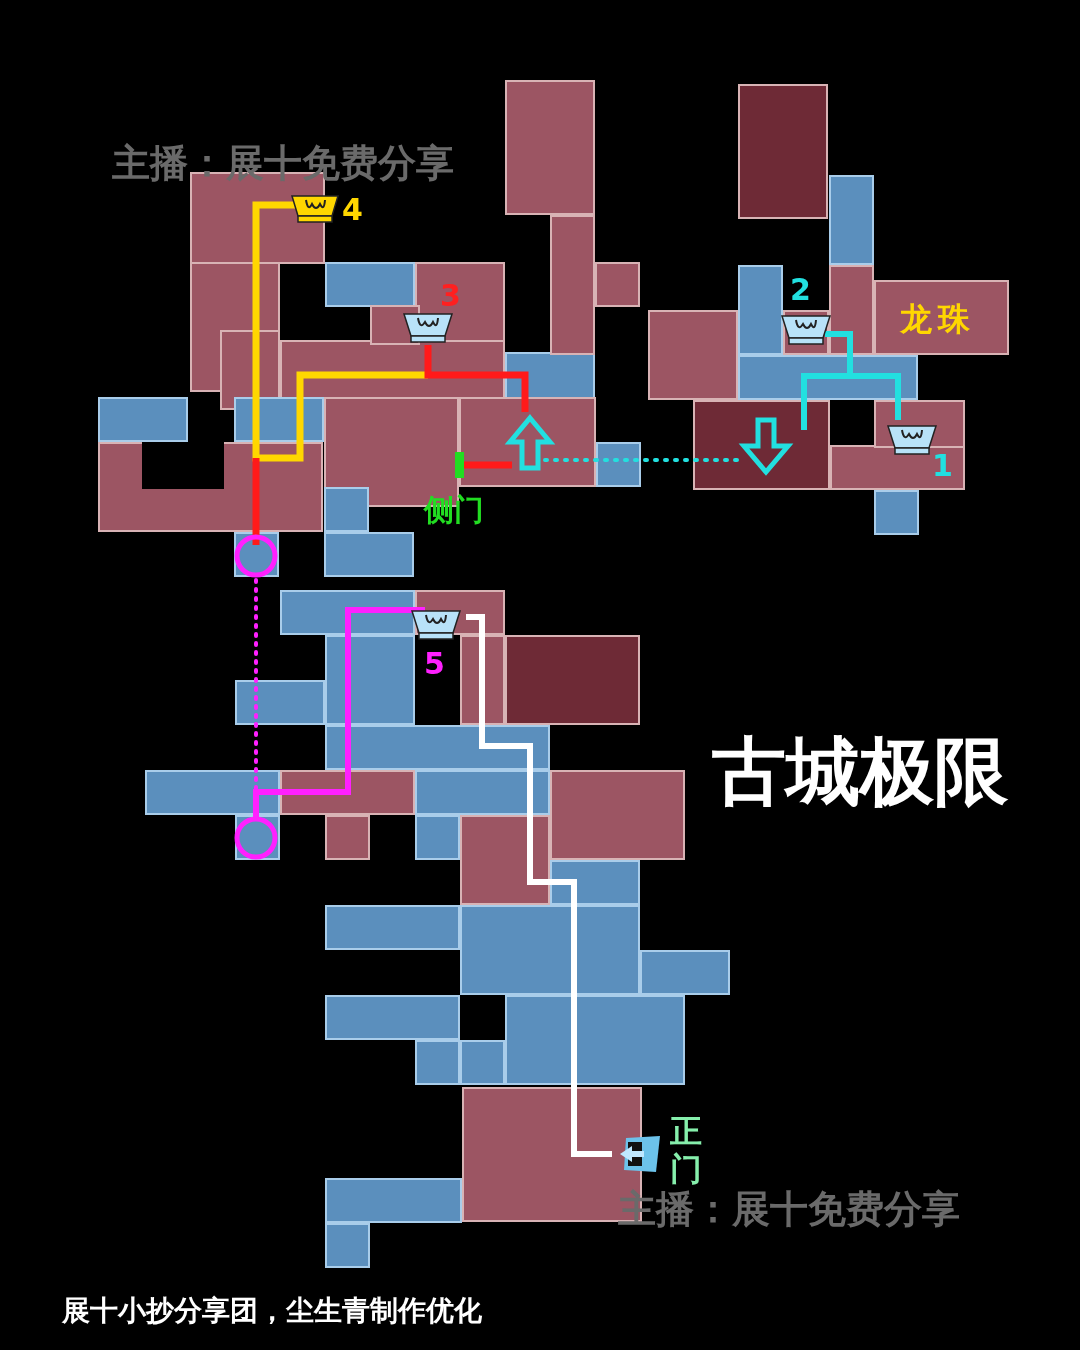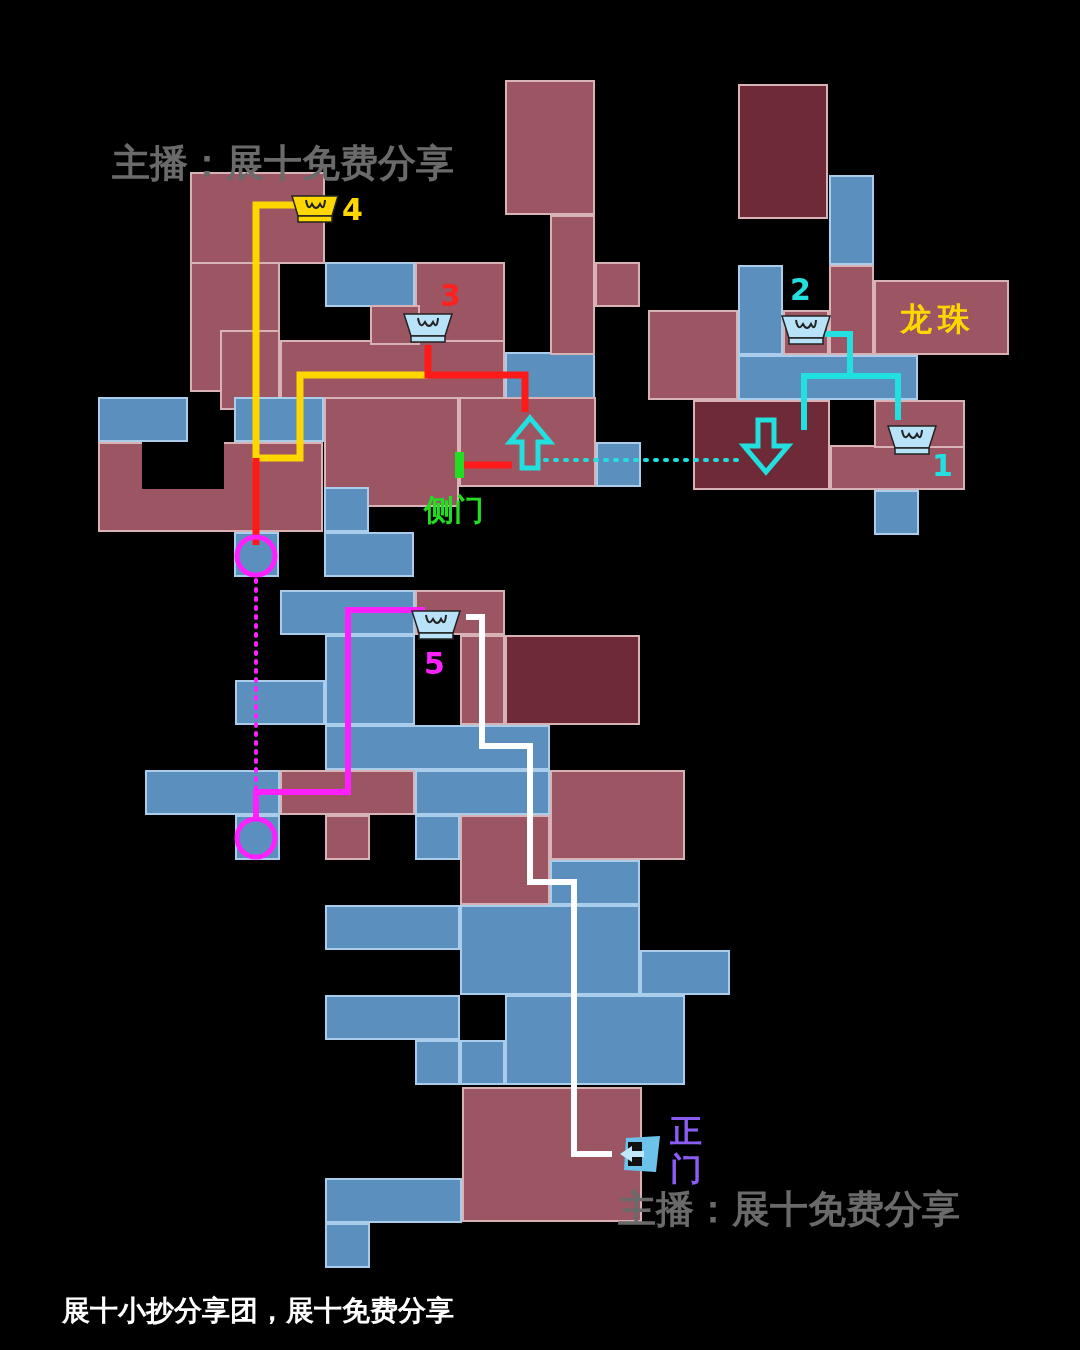--- a/index.html
+++ b/index.html
@@ -143,22 +143,23 @@
   </svg>
 
   <span class="label num" style="left:342px;top:192px;color:#ffd700;">4</span>
   <span class="label num" style="left:440px;top:278px;color:#ff2020;">3</span>
   <span class="label num" style="left:790px;top:272px;color:#22e0e0;">2</span>
   <span class="label num" style="left:932px;top:448px;color:#22e0e0;">1</span>
   <span class="label num" style="left:424px;top:646px;color:#ff20ff;">5</span>
 
   <span class="label" style="left:424px;top:490px;font-size:30px;color:#22dd22;">侧门</span>
   <span class="label" style="left:900px;top:298px;font-size:32px;color:#ffd700;letter-spacing:6px;">龙珠</span>
-  <span class="label" style="left:670px;top:1112px;font-size:32px;color:#8b5cf6;width:34px;white-space:normal;line-height:38px;">正门</span>
+  <span class="label" style="left:670px;top:1112px;font-size:32px;color:#86efac;width:34px;white-space:normal;line-height:38px;">正门</span>
 
   <span class="label watermark" style="left:112px;top:138px;">主播：展十免费分享</span>
   <span class="label watermark" style="left:618px;top:1184px;">主播：展十免费分享</span>
 
   <div class="label title" style="left:705px;top:722px;width:310px;">
+    <div>古城极限</div>
   </div>
 
-  <span class="label credit" style="left:62px;top:1292px;">展十小抄分享团，展十免费分享</span>
+  <span class="label credit" style="left:62px;top:1292px;">展十小抄分享团，尘生青制作优化</span>
 </div>
 
 </body></html>

